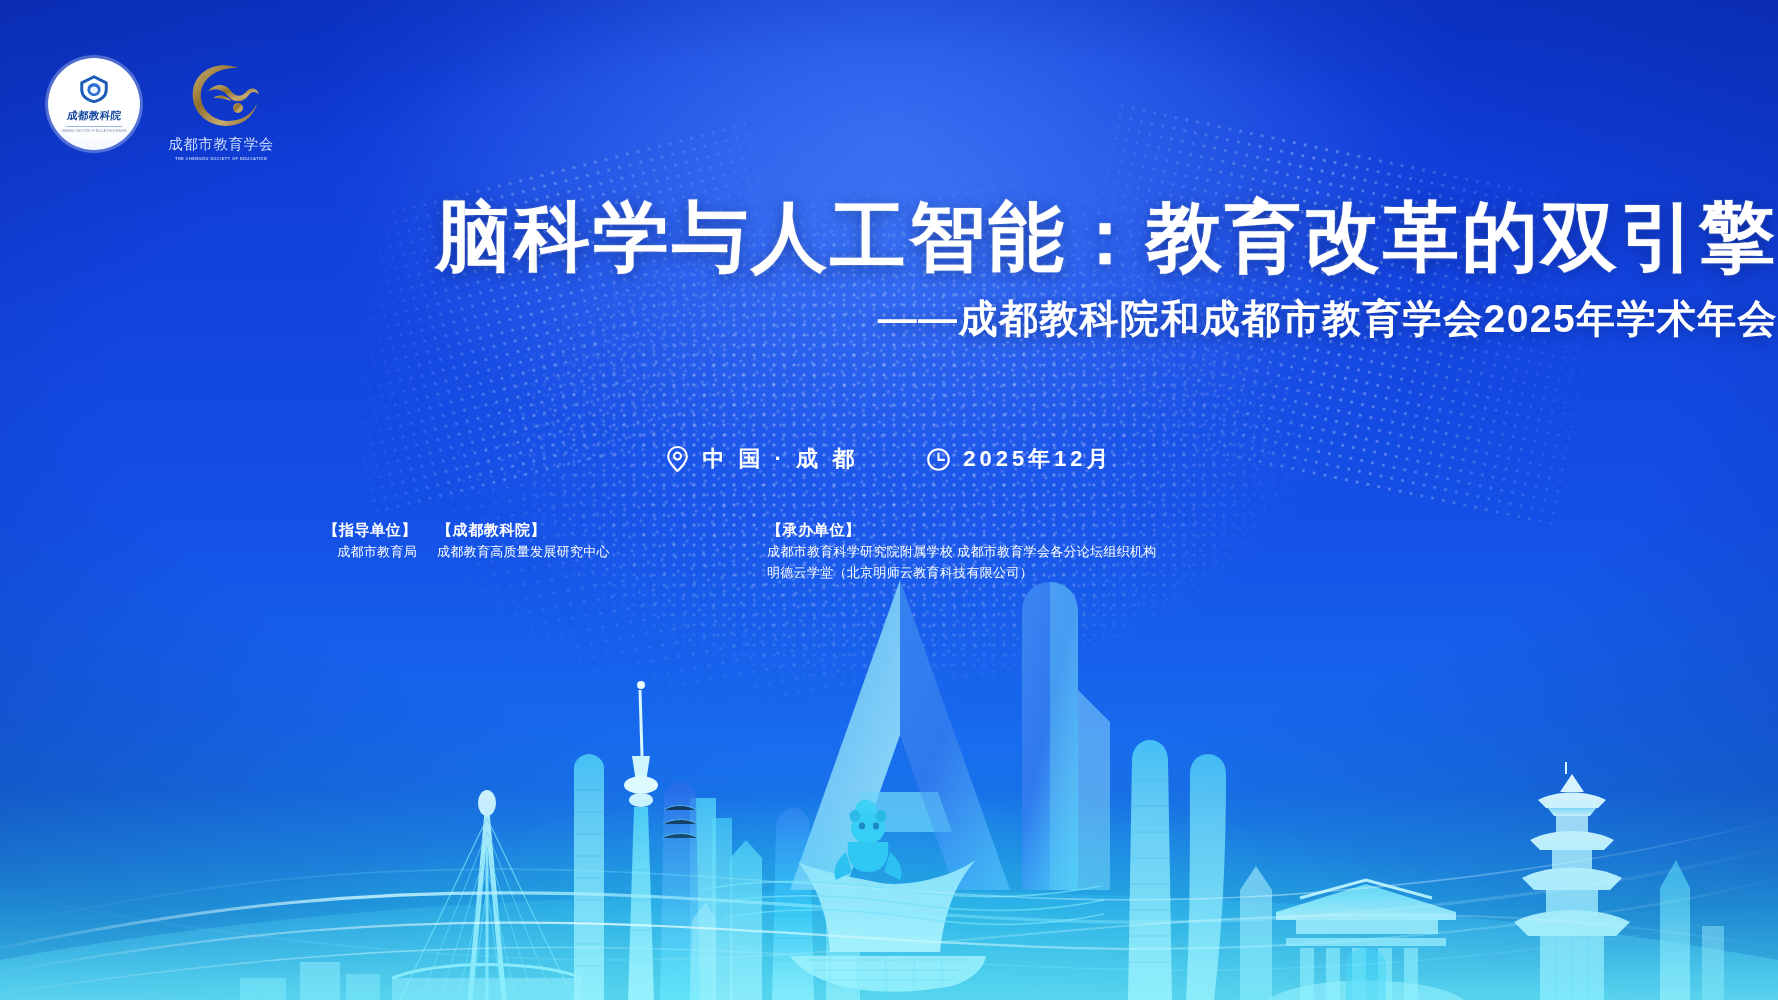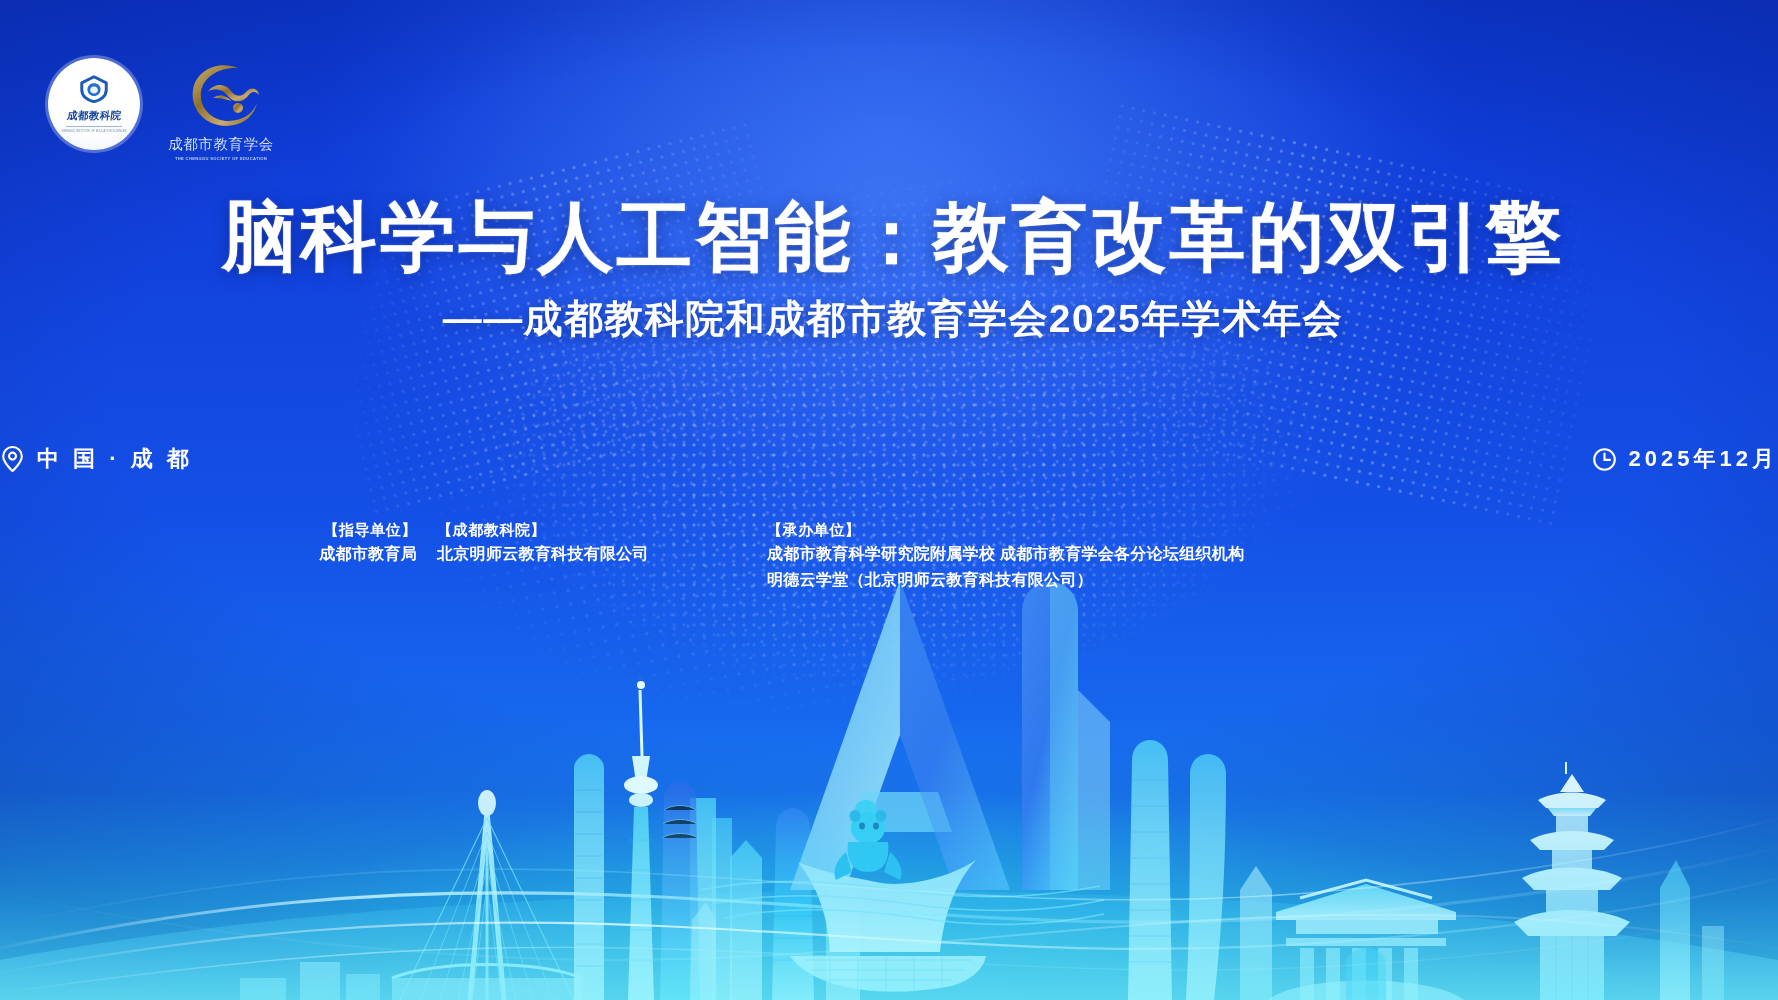--- a/index.html
+++ b/index.html
@@ -73,51 +73,51 @@
   .logo2-mark { width:78px; height:70px; }
   .logo2-cn {
     font-size:14.5px; font-weight:400; letter-spacing:0.6px; margin-top:1px;
     color:#d9e6ff;
     background:linear-gradient(180deg,#f2f7ff 0%,#cfe0ff 50%,#e8f0ff 100%);
     -webkit-background-clip:text; background-clip:text; -webkit-text-fill-color:transparent;
   }
   .logo2-en { font-size:4.1px; font-weight:700; color:#b9cdf2; letter-spacing:0.35px; margin-top:2px; }
 
   
-  .headline-wrap { position:absolute; left:8px; right:0; top:196px; text-align:center; z-index:35; }
+  .headline-wrap { position:absolute; left:8px; right:0; top:196px; text-align:right; z-index:35; }
   .title-main {
     font-size:76px; font-weight:900; color:#ffffff; letter-spacing:3px; line-height:1.08;
     text-shadow:0 3px 16px rgba(4,20,90,0.45), 0 0 2px rgba(255,255,255,0.4);
     white-space:nowrap;
   }
   .title-sub {
     margin-top:14px; font-size:39px; font-weight:900; color:#ffffff; letter-spacing:1.4px;
     text-shadow:0 3px 14px rgba(4,20,90,0.42); white-space:nowrap;
   }
 
   
   .meta-row {
     position:absolute; left:0; right:0; top:444px; z-index:35;
-    display:flex; justify-content:space-between; align-items:center; gap:68px;
+    display:flex; justify-content:center; align-items:center; gap:68px;
   }
   .meta-item { display:flex; align-items:center; gap:12px; }
   .meta-item svg { display:block; }
   .meta-text { font-size:22px; font-weight:700; color:#ffffff; letter-spacing:4px; white-space:nowrap; }
 
   
   .credits {
     position:absolute; top:518px; left:50%; transform:translateX(-50%);
     width:1240px; display:flex; z-index:35; color:#ffffff;
   }
   .cred-col { padding-right:20px; }
   .cred-col.c1 { width:168px; text-align:right; }
   .cred-col.c2 { width:330px; }
   .cred-col.c3 { width:640px; }
   .cred-title { font-size:15px; font-weight:700; letter-spacing:0.6px; line-height:1.55; white-space:nowrap; }
-  .cred-line { font-size:16px; font-weight:700; letter-spacing:0.3px; line-height:1.62; white-space:nowrap; }
+  .cred-line { font-size:13px; font-weight:400; letter-spacing:0.3px; line-height:1.62; white-space:nowrap; }
 
   
   .skyline { position:absolute; left:0; bottom:0; width:1778px; height:440px; z-index:20; }
   .waves { position:absolute; left:0; bottom:0; width:1778px; height:300px; z-index:25; pointer-events:none; }
   .ground-glow {
     position:absolute; left:0; bottom:0; width:100%; height:210px; z-index:22;
     background:linear-gradient(180deg, rgba(46,200,250,0) 0%, rgba(52,214,250,0.30) 55%, rgba(90,236,252,0.55) 100%);
   }
 </style>
 </head>
@@ -198,21 +198,21 @@
     </div>
   </div>
 
   <div class="credits">
     <div class="cred-col c1">
       <div class="cred-title">【指导单位】</div>
       <div class="cred-line">成都市教育局</div>
     </div>
     <div class="cred-col c2">
       <div class="cred-title">【成都教科院】</div>
-      <div class="cred-line">北京明师云教育科技有限公司</div>
+      <div class="cred-line">成都教育高质量发展研究中心</div>
     </div>
     <div class="cred-col c3">
       <div class="cred-title">【承办单位】</div>
       <div class="cred-line">成都市教育科学研究院附属学校  成都市教育学会各分论坛组织机构</div>
       <div class="cred-line">明德云学堂（北京明师云教育科技有限公司）</div>
     </div>
   </div>
 
   <div class="ground-glow"></div>
 

